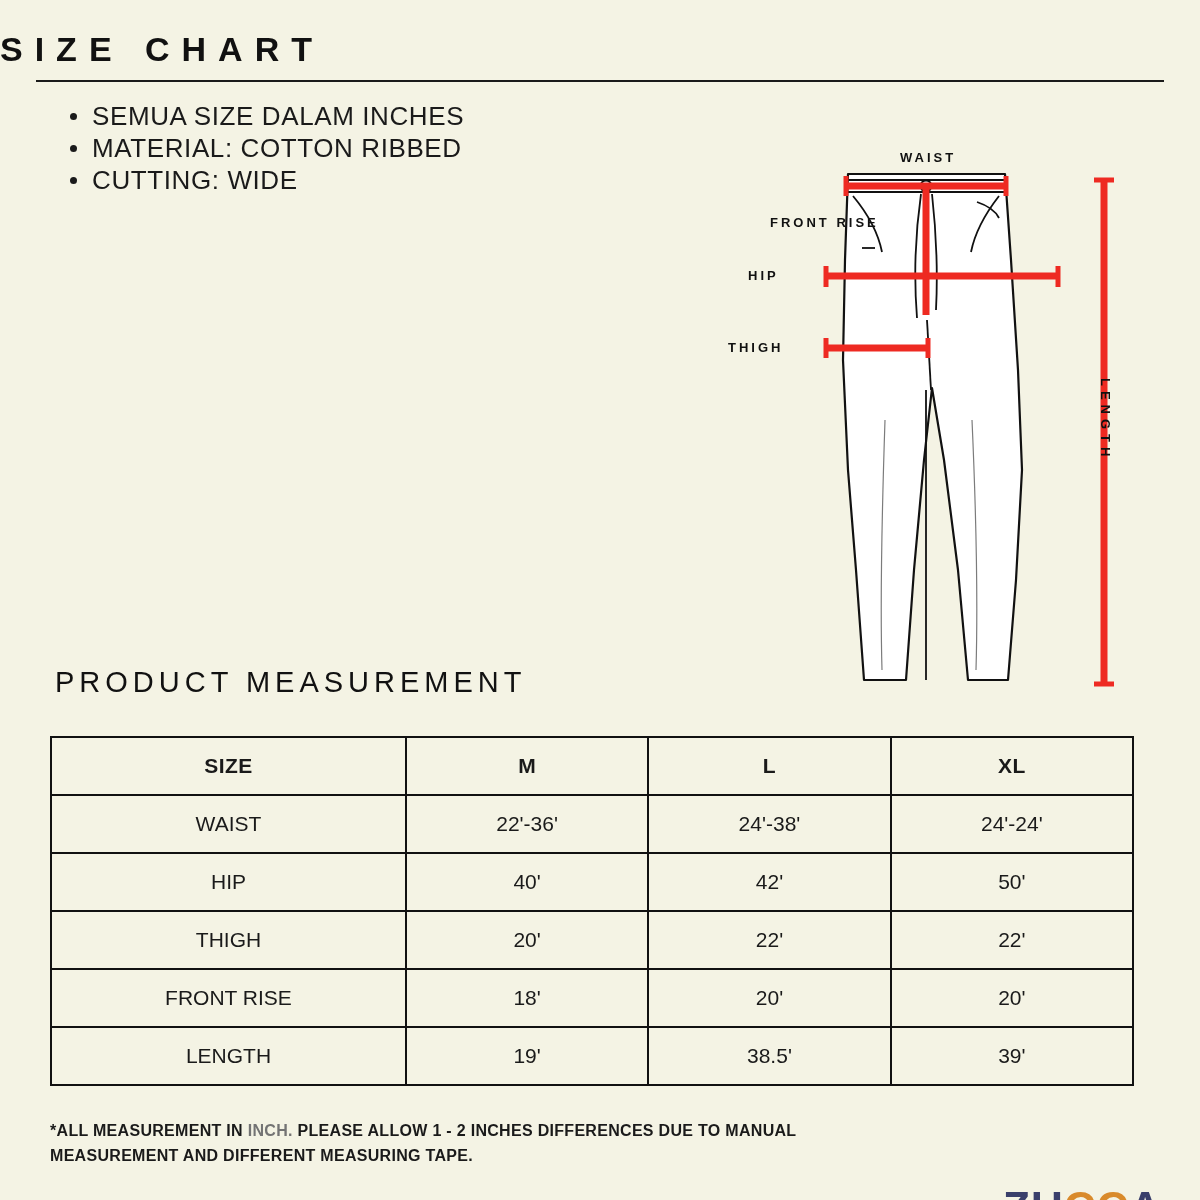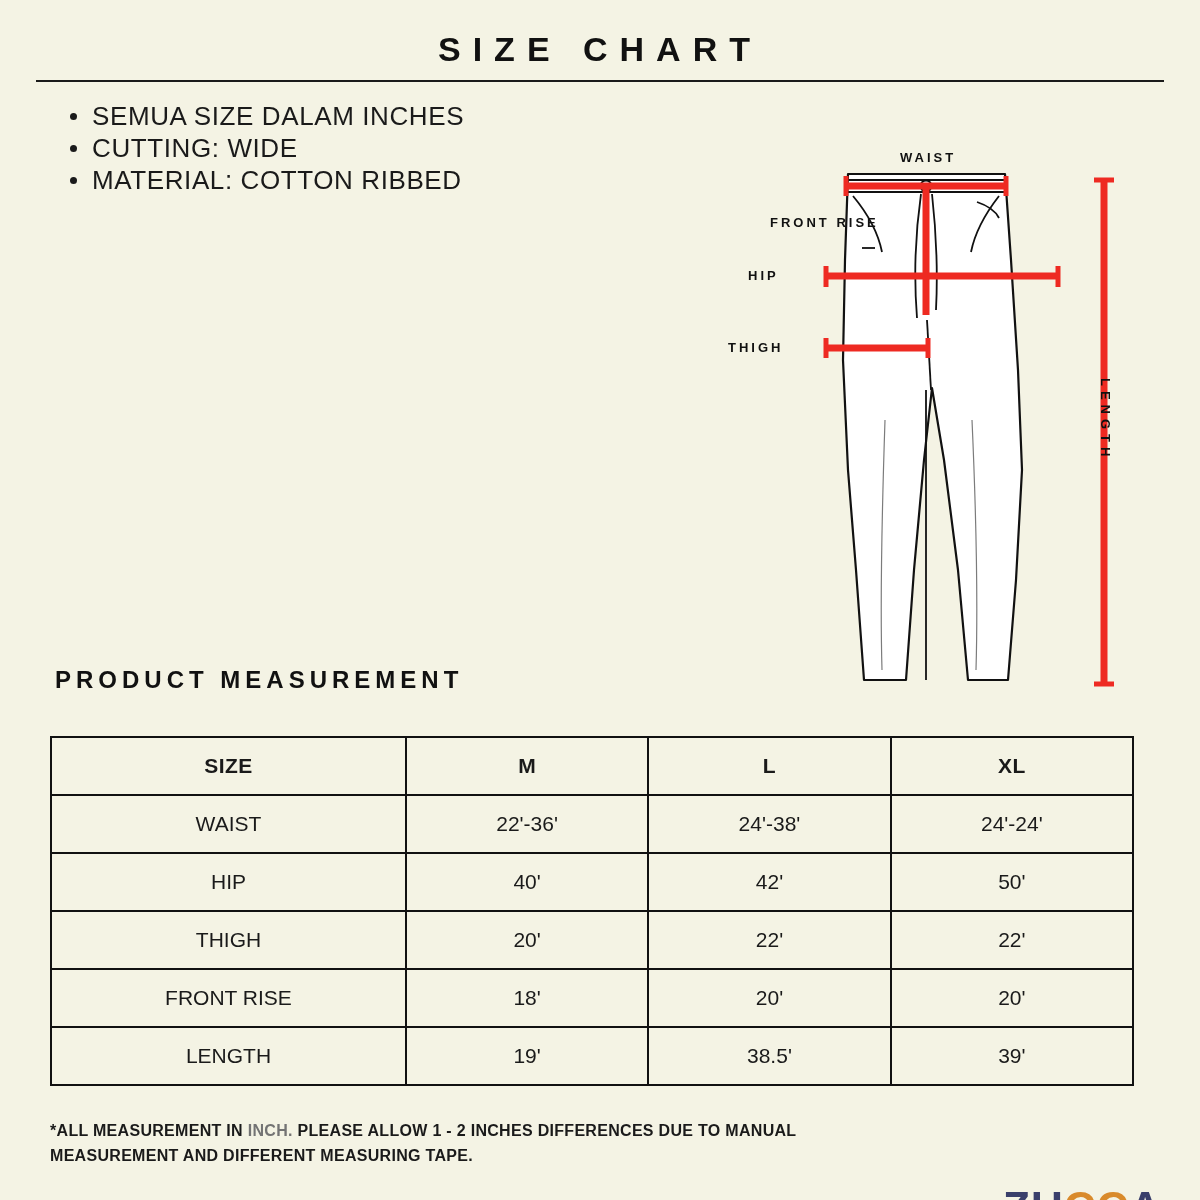--- a/index.html
+++ b/index.html
@@ -14,21 +14,20 @@
   .page {
     position: relative;
     width: 1200px; height: 1200px;
     background: #f4f3e4;
   }
 
   
   .title {
     position: absolute;
     top: 30px; left: 0; width: 1200px;
-    text-align: center;
     font-size: 34px;
     font-weight: bold;
     letter-spacing: 12px;
     color: #111;
   }
   .title-rule {
     position: absolute;
     top: 80px; left: 36px; width: 1128px;
     height: 2px; background: #1a1a1a;
   }
@@ -80,22 +79,22 @@
   .lbl-length    {
     top: 238px; left: 398px;
     writing-mode: vertical-rl;
     letter-spacing: 5px;
   }
 
   
   .pm-heading {
     position: absolute;
     top: 666px; left: 55px;
-    font-size: 24px;
-    font-weight: bold;
+    font-size: 29px;
+    font-weight: normal;
     letter-spacing: 5px;
     color: #111;
   }
 
   
   .size-table {
     position: absolute;
     top: 736px; left: 50px;
     width: 1084px;
     border-collapse: collapse;
@@ -149,22 +148,22 @@
 </head>
 <body>
 
 <div class="page">
 
   <div class="title">SIZE CHART</div>
   <div class="title-rule"></div>
 
   <ul class="info-list">
     <li>SEMUA SIZE DALAM INCHES</li>
+    <li>MATERIAL: COTTON RIBBED</li>
     <li>CUTTING: WIDE</li>
-    <li>MATERIAL: COTTON RIBBED</li>
   </ul>
 
   <div class="illustration">
     <svg width="470" height="580" viewBox="0 0 470 580">
 
       <g fill="#ffffff" stroke="#111111" stroke-width="2.2" stroke-linejoin="round">
         <path d="M148 34 L305 34 L311 120 L318 230 L322 330 L316 440 L308 540
                  L268 540 L258 430 L244 320 L232 248 L224 320 L214 430 L206 540
                  L164 540 L156 430 L148 330 L143 220 L145 120 Z"></path>
       </g>

